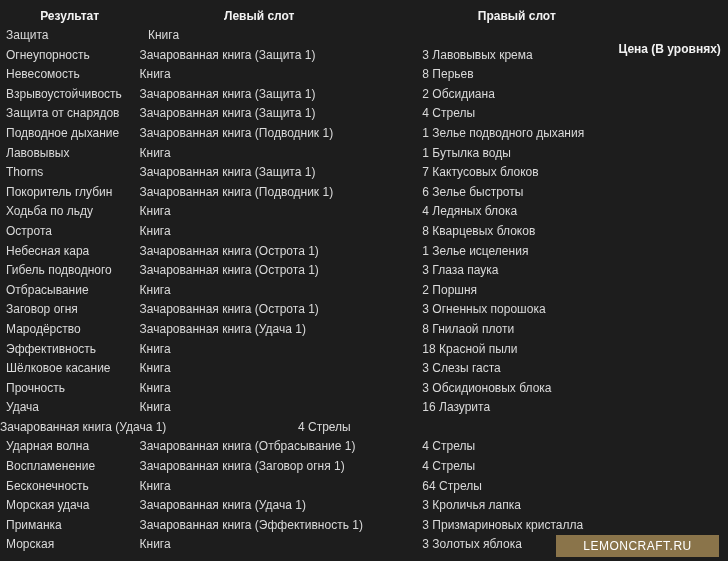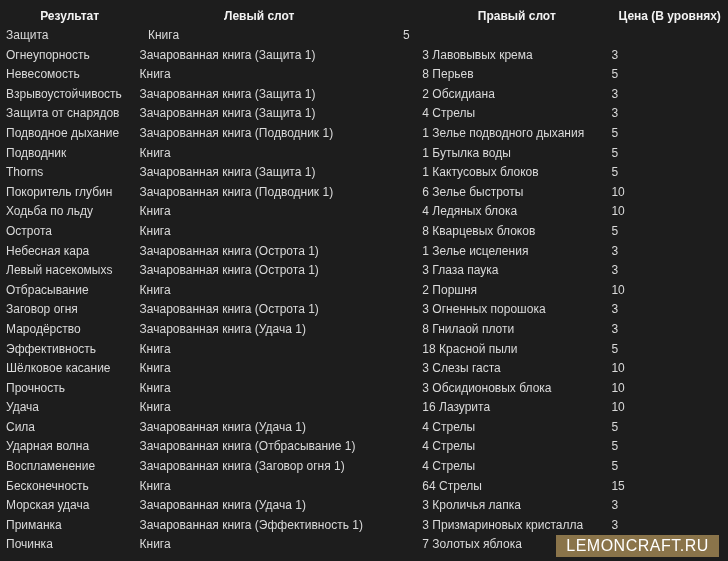--- a/index.html
+++ b/index.html
@@ -16,38 +16,38 @@
   .c {
     font-size: 12px;
     color: #d9d9d9;
     white-space: nowrap;
     overflow: hidden;
     box-sizing: border-box;
   }
   .c1 { width: 148px; padding-left: 6px; }
   .c2 { width: 255px; }
   .c3 { width: 201px; margin-left: 43px; }
-  .c4 { width: 124px; }
+  .c4 { width: 124px; margin-top: 33px; }
   .th {
     font-weight: bold;
     color: #f2f2f2;
     text-align: center;
     padding-left: 0;
     overflow: visible;
   }
   .watermark {
     position: absolute;
     left: 556px; top: 535px;
     width: 163px; height: 22px;
     background: #8a744a;
     display: flex; align-items: center; justify-content: center;
   }
   .watermark span {
     color: #ffffff;
-    font-size: 16px;
+    font-size: 12px;
     letter-spacing: 0.5px;
   }
 </style>
 </head>
 <body style="background: rgb(29, 29, 29);">
 
 <div class="grid">
   <div class="row head">
     <div class="c c1 th">Результат</div>
     <div class="c c2 th">Левый слот</div>
@@ -84,29 +84,29 @@
         <div class="c c3">4 Стрелы</div>
         <div class="c c4">3</div>
       </div>
       <div class="row">
         <div class="c c1">Подводное дыхание</div>
         <div class="c c2">Зачарованная книга (Подводник 1)</div>
         <div class="c c3">1 Зелье подводного дыхания</div>
         <div class="c c4">5</div>
       </div>
       <div class="row">
-        <div class="c c1">Подводник</div>
+        <div class="c c1">Лавовывых</div>
         <div class="c c2">Книга</div>
         <div class="c c3">1 Бутылка воды</div>
         <div class="c c4">5</div>
       </div>
       <div class="row">
         <div class="c c1">Thorns</div>
         <div class="c c2">Зачарованная книга (Защита 1)</div>
-        <div class="c c3">1 Кактусовых блоков</div>
+        <div class="c c3">7 Кактусовых блоков</div>
         <div class="c c4">5</div>
       </div>
       <div class="row">
         <div class="c c1">Покоритель глубин</div>
         <div class="c c2">Зачарованная книга (Подводник 1)</div>
         <div class="c c3">6 Зелье быстроты</div>
         <div class="c c4">10</div>
       </div>
       <div class="row">
         <div class="c c1">Ходьба по льду</div>
@@ -120,21 +120,21 @@
         <div class="c c3">8 Кварцевых блоков</div>
         <div class="c c4">5</div>
       </div>
       <div class="row">
         <div class="c c1">Небесная кара</div>
         <div class="c c2">Зачарованная книга (Острота 1)</div>
         <div class="c c3">1 Зелье исцеления</div>
         <div class="c c4">3</div>
       </div>
       <div class="row">
-        <div class="c c1">Левый насекомыхs</div>
+        <div class="c c1">Гибель подводного</div>
         <div class="c c2">Зачарованная книга (Острота 1)</div>
         <div class="c c3">3 Глаза паука</div>
         <div class="c c4">3</div>
       </div>
       <div class="row">
         <div class="c c1">Отбрасывание</div>
         <div class="c c2">Книга</div>
         <div class="c c3">2 Поршня</div>
         <div class="c c4">10</div>
       </div>
@@ -168,21 +168,20 @@
         <div class="c c3">3 Обсидионовых блока</div>
         <div class="c c4">10</div>
       </div>
       <div class="row">
         <div class="c c1">Удача</div>
         <div class="c c2">Книга</div>
         <div class="c c3">16 Лазурита</div>
         <div class="c c4">10</div>
       </div>
       <div class="row">
-        <div class="c c1">Сила</div>
         <div class="c c2">Зачарованная книга (Удача 1)</div>
         <div class="c c3">4 Стрелы</div>
         <div class="c c4">5</div>
       </div>
       <div class="row">
         <div class="c c1">Ударная волна</div>
         <div class="c c2">Зачарованная книга (Отбрасывание 1)</div>
         <div class="c c3">4 Стрелы</div>
         <div class="c c4">5</div>
       </div>
@@ -204,23 +203,23 @@
         <div class="c c3">3 Кроличья лапка</div>
         <div class="c c4">3</div>
       </div>
       <div class="row">
         <div class="c c1">Приманка</div>
         <div class="c c2">Зачарованная книга (Эффективность 1)</div>
         <div class="c c3">3 Призмариновых кристалла</div>
         <div class="c c4">3</div>
       </div>
       <div class="row">
-        <div class="c c1">Починка</div>
-        <div class="c c2">Книга</div>
-        <div class="c c3">7 Золотых яблока</div>
+        <div class="c c1">Морская</div>
+        <div class="c c2">Книга</div>
+        <div class="c c3">3 Золотых яблока</div>
         <div class="c c4"></div>
       </div>
     </div>
 </div>
 
 <div class="watermark" style="background: rgb(138, 116, 74);">
   <span style="color: rgb(255, 255, 255);">LEMONCRAFT.RU</span>
 </div>
 
 </body></html>

